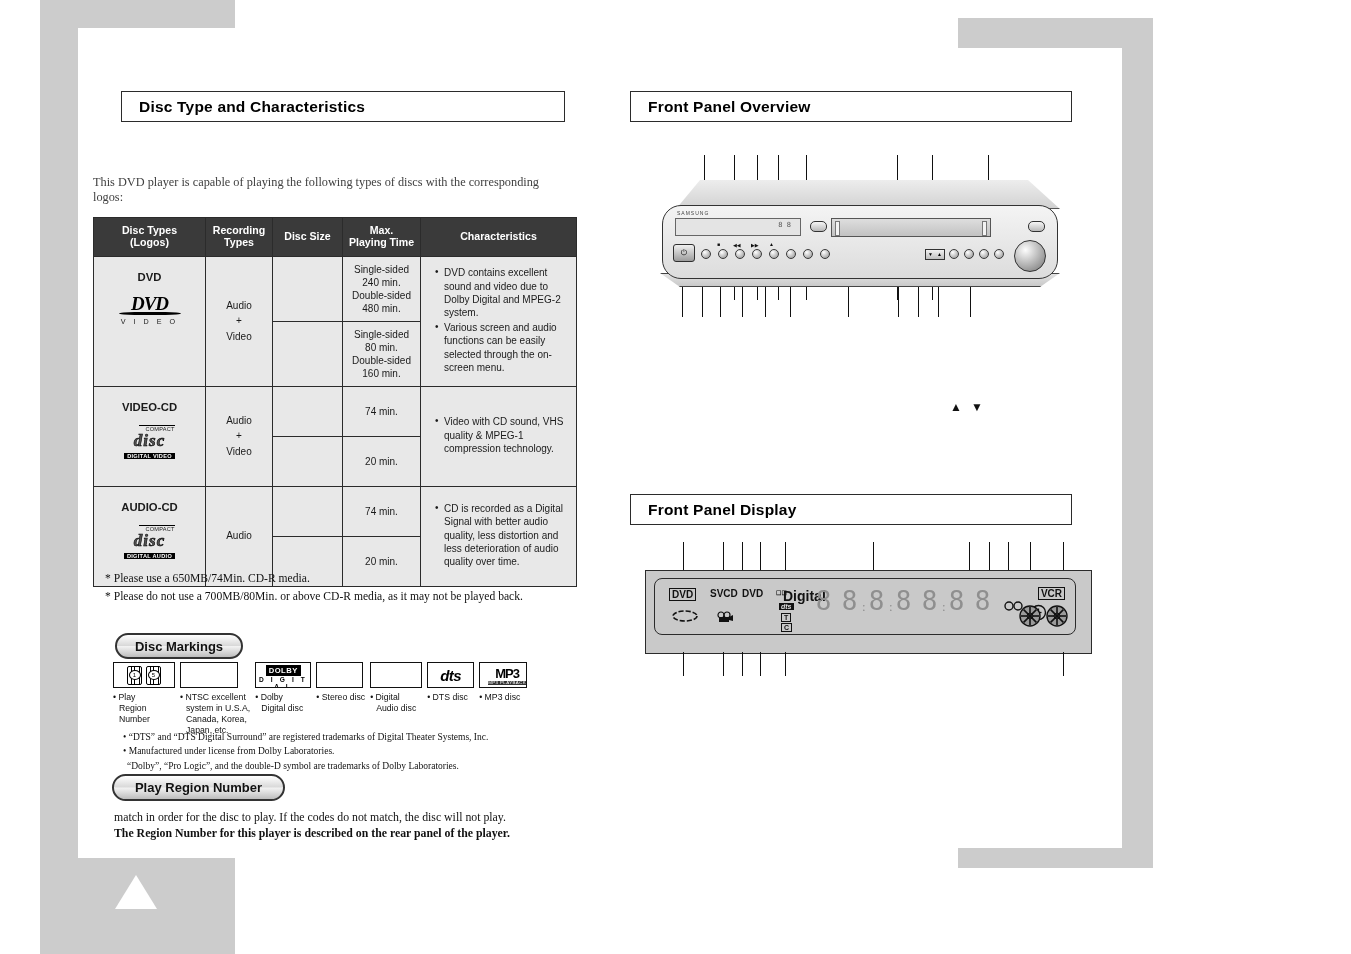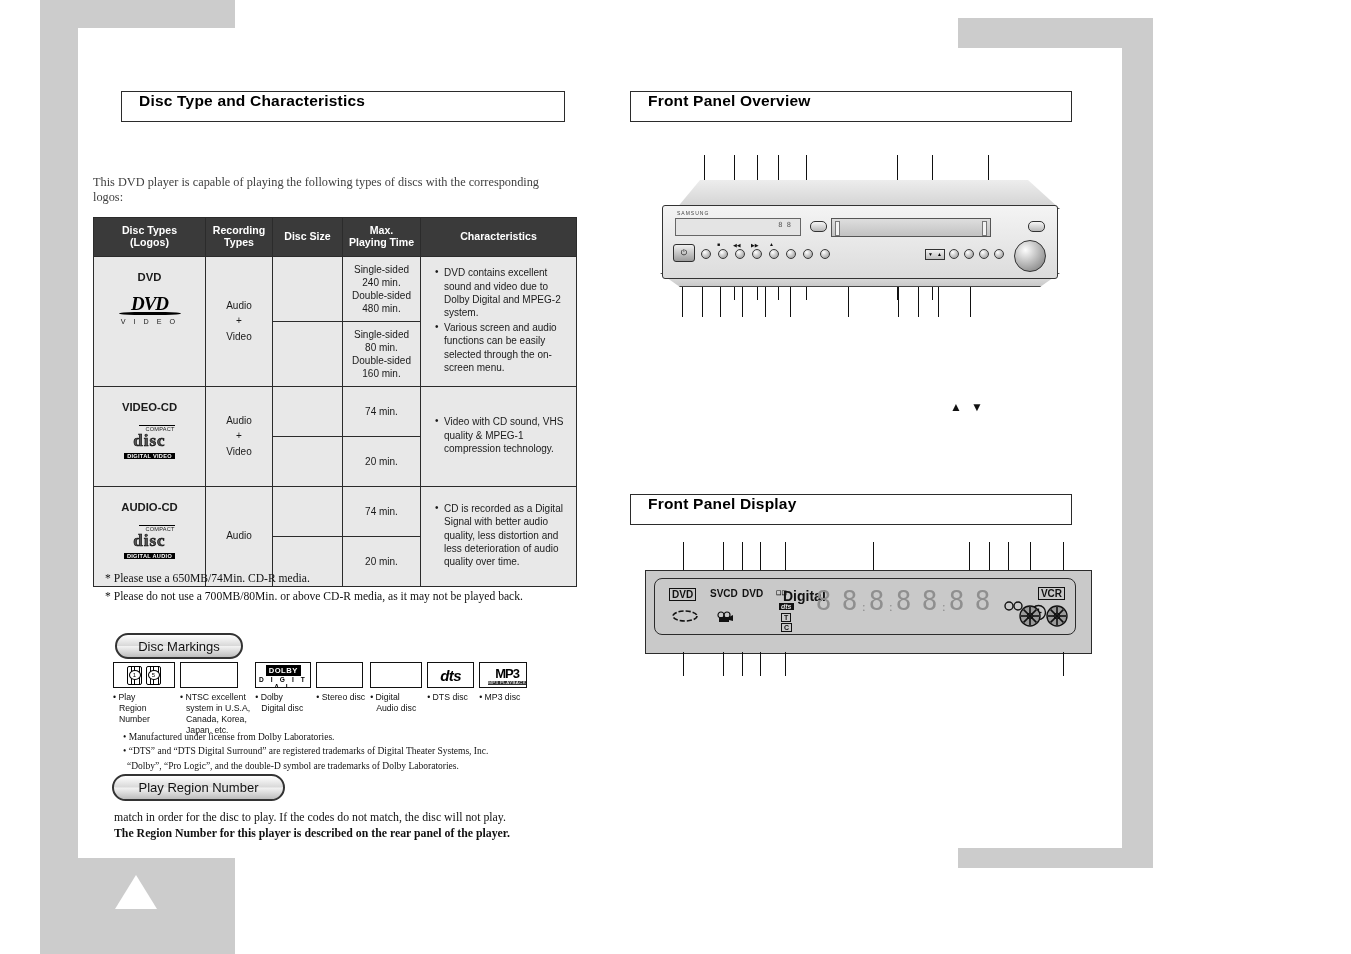--- a/index.html
+++ b/index.html
@@ -15,21 +15,21 @@
 
   #tri-left{left:115px;top:875px;width:0;height:0;
      border-left:21px solid transparent;border-right:21px solid transparent;
      border-bottom:34px solid #ffffff;}
   #tri-right{left:1034px;top:870px;width:0;height:0;
      border-left:19px solid transparent;border-right:19px solid transparent;
      border-bottom:32px solid #ffffff;}
 
   
   .section-bar{border:1.6px solid #2b2b2b;background:#ffffff;
-      display:flex;box-sizing:border-box;}
+      display:flex;align-items:center;box-sizing:border-box;}
   .section-bar span{font-family:"Liberation Sans", sans-serif;
       font-weight:bold;font-size:15.5px;color:#000;letter-spacing:.2px;
       padding-left:17px;}
   #bar-disc-type{left:121px;top:91px;width:444px;height:31px;}
   #bar-front-overview{left:630px;top:91px;width:442px;height:31px;}
   #bar-front-display{left:630px;top:494px;width:442px;height:31px;}
 
   
   #intro-line{left:93px;top:175px;width:470px;font-size:12.3px;color:#404040;}
 
@@ -62,36 +62,36 @@
       color:#000;text-align:center;}
   .logo-dvd .d-bar{height:3px;background:#000;border-radius:50%/100%;
       margin:0 2px;}
   .logo-dvd .d-sub{font-size:7.2px;letter-spacing:3px;text-align:center;
       margin-top:2px;font-family:"Liberation Sans",sans-serif;}
   .logo-cd{width:54px;margin:0 auto;text-align:center;}
   .logo-cd .cd-top{font-size:5.6px;font-family:"Liberation Sans",sans-serif;
       text-align:right;letter-spacing:.2px;border-top:1px solid #000;
       width:36px;margin-left:16px;}
   .logo-cd .cd-mid{font-family:"Liberation Serif",serif;font-weight:bold;
-      font-size:17px;letter-spacing:1px;line-height:17px;
+      font-style:italic;font-size:17px;letter-spacing:1px;line-height:17px;
       color:#555;-webkit-text-stroke:.6px #000;}
   .logo-cd .cd-bot{font-size:5.6px;font-family:"Liberation Sans",sans-serif;
       font-weight:bold;background:#000;color:#fff;display:inline-block;
       padding:0 3px;letter-spacing:.3px;}
 
   
   .footnote{left:105px;width:470px;font-size:11.6px;color:#111;}
   #fn1{top:572px;}
   #fn2{top:590px;}
 
   
   .pill{border:2.2px solid #333;border-radius:16px;
       background:linear-gradient(180deg,#ffffff 0%,#d9d9d9 48%,#f2f2f2 52%,#bdbdbd 100%);
       display:flex;align-items:center;justify-content:center;
-      font-family:"Liberation Sans",sans-serif;font-weight:normal;font-size:13px;
+      font-family:"Liberation Sans",sans-serif;font-weight:bold;font-size:13px;
       color:#111;box-sizing:border-box;}
   #pill-disc-markings{left:115px;top:633px;width:128px;height:26px;}
   #pill-play-region{left:112px;top:774px;width:173px;height:27px;}
 
   
   #markings{left:113px;top:662px;width:450px;display:flex;
       align-items:flex-start;}
   .mk{margin-right:5px;}
   .mk-box{border:1.4px solid #111;height:26px;box-sizing:border-box;
       display:flex;align-items:center;justify-content:center;background:#fff;
@@ -133,21 +133,21 @@
 
   
   #fp-wrap{left:660px;top:155px;width:400px;height:160px;}
   .call{position:absolute;width:1.4px;background:#111;}
   .unit-top{position:absolute;left:0;top:25px;width:400px;height:28px;
      background:linear-gradient(180deg,#ededed,#d2d2d2);
      clip-path:polygon(4% 100%,10% 0%,92% 0%,100% 100%);
      border-bottom:1px solid #555;}
   .unit-body{position:absolute;left:2px;top:50px;width:394px;height:72px;
      background:linear-gradient(180deg,#f4f4f4,#dcdcdc);
-     border:1.3px solid #333;border-radius:3px;}
+     border:1.3px solid #333;border-radius:19px;}
   .unit-foot{position:absolute;left:0;top:118px;width:400px;height:14px;
      background:linear-gradient(180deg,#e2e2e2,#c9c9c9);
      clip-path:polygon(0 0,100% 0,95% 100%,5% 100%);border:1px solid #444;
      box-sizing:border-box;}
   .brandmark{position:absolute;left:14px;top:4px;font-size:5px;
      letter-spacing:1px;color:#444;font-family:"Liberation Sans",sans-serif;}
   .vfd{position:absolute;left:12px;top:12px;width:124px;height:16px;
      background:#e4e4e4;border:1px solid #666;}
   .vfd-seg{position:absolute;right:9px;top:2px;font-size:7px;color:#555;
      font-family:"DejaVu Sans Mono",monospace;}
@@ -398,22 +398,22 @@
         <span class="m2">MP3 PLAYBACK</span>
       </div>
     </div>
     <div class="mk-cap">
       <div>• MP3 disc</div>
     </div>
   </div>
 </div>
 
 <div class="abs" id="tm-notes">
+  <div>• “DTS” and “DTS Digital Surround” are registered trademarks of Digital Theater Systems, Inc.</div>
   <div>• Manufactured under license from Dolby Laboratories.</div>
-  <div>• “DTS” and “DTS Digital Surround” are registered trademarks of Digital Theater Systems, Inc.</div>
   <div class="ind">“Dolby”, “Pro Logic”, and the double-D symbol are trademarks of Dolby Laboratories.</div>
 </div>
 
 <div class="abs pill" id="pill-play-region">
   <span>Play Region Number</span>
 </div>
 
 <div class="abs" id="region-body">
   <div>match in order for the disc to play. If the codes do not match, the disc will not play.</div>
   <div class="b">The Region Number for this player is described on the rear panel of the player.</div>

